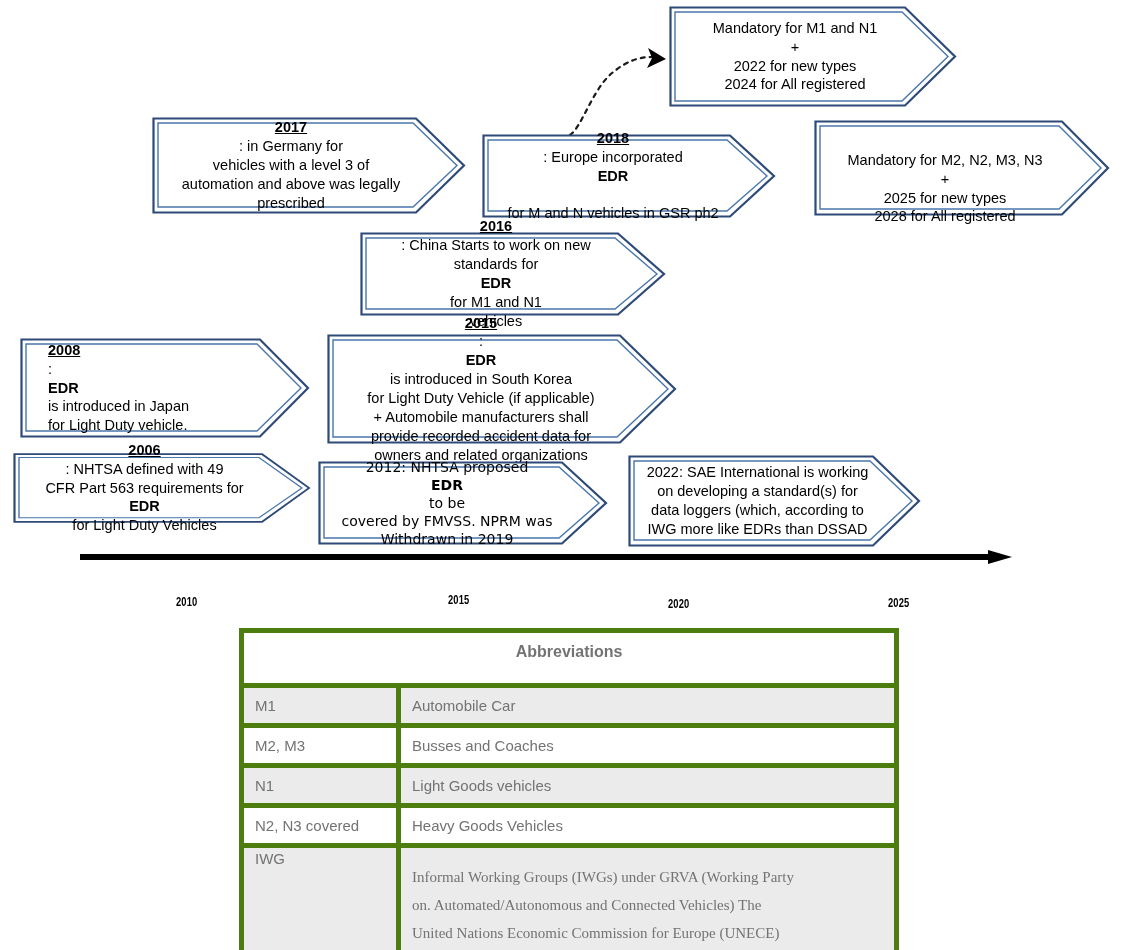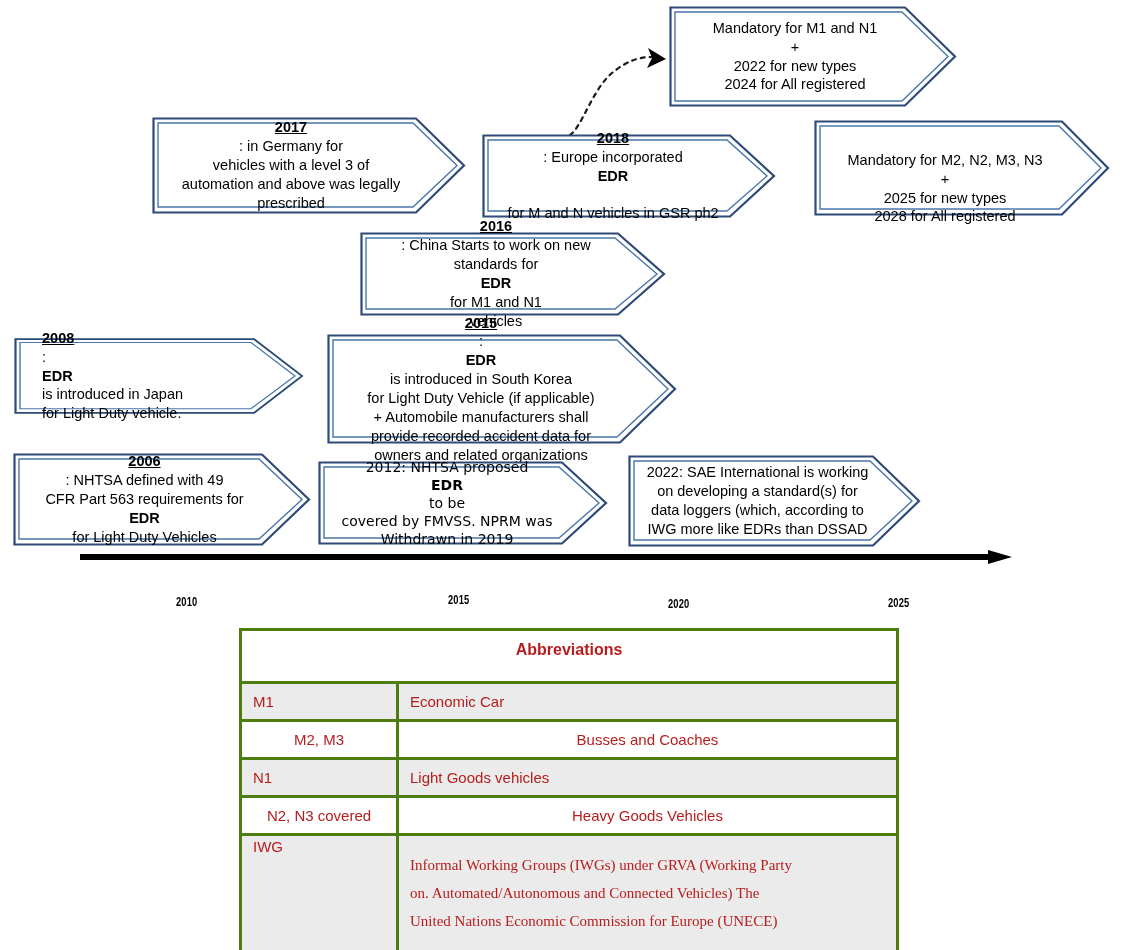--- a/index.html
+++ b/index.html
@@ -87,37 +87,37 @@
   #abbrev-table {
     position: absolute;
     left: 239px;
     top: 628px;
     width: 660px;
     border-collapse: collapse;
     font-size: 15px;
     table-layout: fixed;
   }
   #abbrev-table td, #abbrev-table th {
-    border: 3px solid #4d7c0f;
+    border: 5px solid #4d7c0f;
     padding: 9px 11px;
     vertical-align: middle;
     font-weight: normal;
     text-align: left;
-    color: #b91c1c;
+    color: #737373;
   }
   #abbrev-table .head-cell {
     text-align: center;
     font-weight: bold;
     font-size: 16px;
     background: #ffffff;
     padding-top: 10px;
     padding-bottom: 22px;
   }
   #abbrev-table tr.shaded td { background: #ebebeb; }
-  #abbrev-table tr.plain td { background: #ffffff; text-align: center; }
+  #abbrev-table tr.plain td { background: #ffffff; }
   #abbrev-table .col-key { width: 157px; }
   #abbrev-table td.desc-multiline {
     line-height: 1.85;
     padding-top: 16px;
     padding-bottom: 16px;
     font-family: Liberation Serif, serif;
   }
   #abbrev-table tr.tall td.key-cell { vertical-align: top; padding-top: 2px; }
 </style>
 </head>
@@ -185,21 +185,21 @@
     <svg viewBox="0 0 306 84" preserveAspectRatio="none">
       <polygon points="1.5,1.5 258,1.5 304,42 258,82.5 1.5,82.5" fill="#ffffff" stroke="#2e4a78" stroke-width="2.2"></polygon>
       <polygon points="6,6 255,6 297,42 255,77 6,77" fill="none" stroke="#4a76ab" stroke-width="1.4"></polygon>
     </svg>
   </div>
   <div class="label rich" style="width:252px;"><span style="font-weight:bold;text-decoration:underline">2016</span>: China Starts to work on new
 standards for <b>EDR</b> for M1 and N1
 vehicles</div>
 </div>
 
-<div class="arrow-box" style="left:14px; top:338px; width:290px; height:76px;">
+<div class="arrow-box" style="left:20px; top:338px; width:290px; height:100px;">
   <div class="shape">
     <svg viewBox="0 0 290 100" preserveAspectRatio="none">
       <polygon points="1.5,1.5 240,1.5 288,50 240,98.5 1.5,98.5" fill="#ffffff" stroke="#2e4a78" stroke-width="2.2"></polygon>
       <polygon points="6,6 237,6 281,50 237,93 6,93" fill="none" stroke="#4a76ab" stroke-width="1.4"></polygon>
     </svg>
   </div>
   <div class="label rich" style="width:230px; text-align:left; padding-left:22px;"><span style="font-weight:bold;text-decoration:underline">2008</span>: <b>EDR</b> is introduced in Japan
 for Light Duty vehicle.</div>
 </div>
 
@@ -210,21 +210,21 @@
       <polygon points="6,6 290,6 341,55 290,103 6,103" fill="none" stroke="#4a76ab" stroke-width="1.4"></polygon>
     </svg>
   </div>
   <div class="label rich" style="width:288px;"><span style="font-weight:bold;text-decoration:underline">2015</span>: <b>EDR</b> is introduced in South Korea
 for Light Duty Vehicle (if applicable)
 + Automobile manufacturers shall
 provide recorded accident data for
 owners and related organizations</div>
 </div>
 
-<div class="arrow-box" style="left:13px; top:453px; width:298px; height:93px;">
+<div class="arrow-box" style="left:13px; top:453px; width:298px; height:70px;">
   <div class="shape">
     <svg viewBox="0 0 298 93" preserveAspectRatio="none">
       <polygon points="1.5,1.5 249,1.5 296,46.5 249,91.5 1.5,91.5" fill="#ffffff" stroke="#2e4a78" stroke-width="2.2"></polygon>
       <polygon points="6,6 246,6 289,46.5 246,86 6,86" fill="none" stroke="#4a76ab" stroke-width="1.4"></polygon>
     </svg>
   </div>
   <div class="label rich" style="width:243px;"><span style="font-weight:bold;text-decoration:underline">2006</span>: NHTSA defined with 49
 CFR Part 563 requirements for
 <b>EDR</b> for Light Duty Vehicles</div>
 </div>
@@ -270,21 +270,21 @@
   <colgroup>
       <col class="col-key">
       <col>
     </colgroup>
   <tbody>
     <tr>
       <td class="head-cell" colspan="2">Abbreviations</td>
     </tr>
     <tr class="shaded">
       <td class="key-cell">M1</td>
-      <td class="desc-cell">Economic Car</td>
+      <td class="desc-cell">Automobile Car</td>
     </tr>
     <tr class="plain">
       <td class="key-cell">M2, M3</td>
       <td class="desc-cell">Busses and Coaches</td>
     </tr>
     <tr class="shaded">
       <td class="key-cell">N1</td>
       <td class="desc-cell">Light Goods vehicles</td>
     </tr>
     <tr class="plain">

